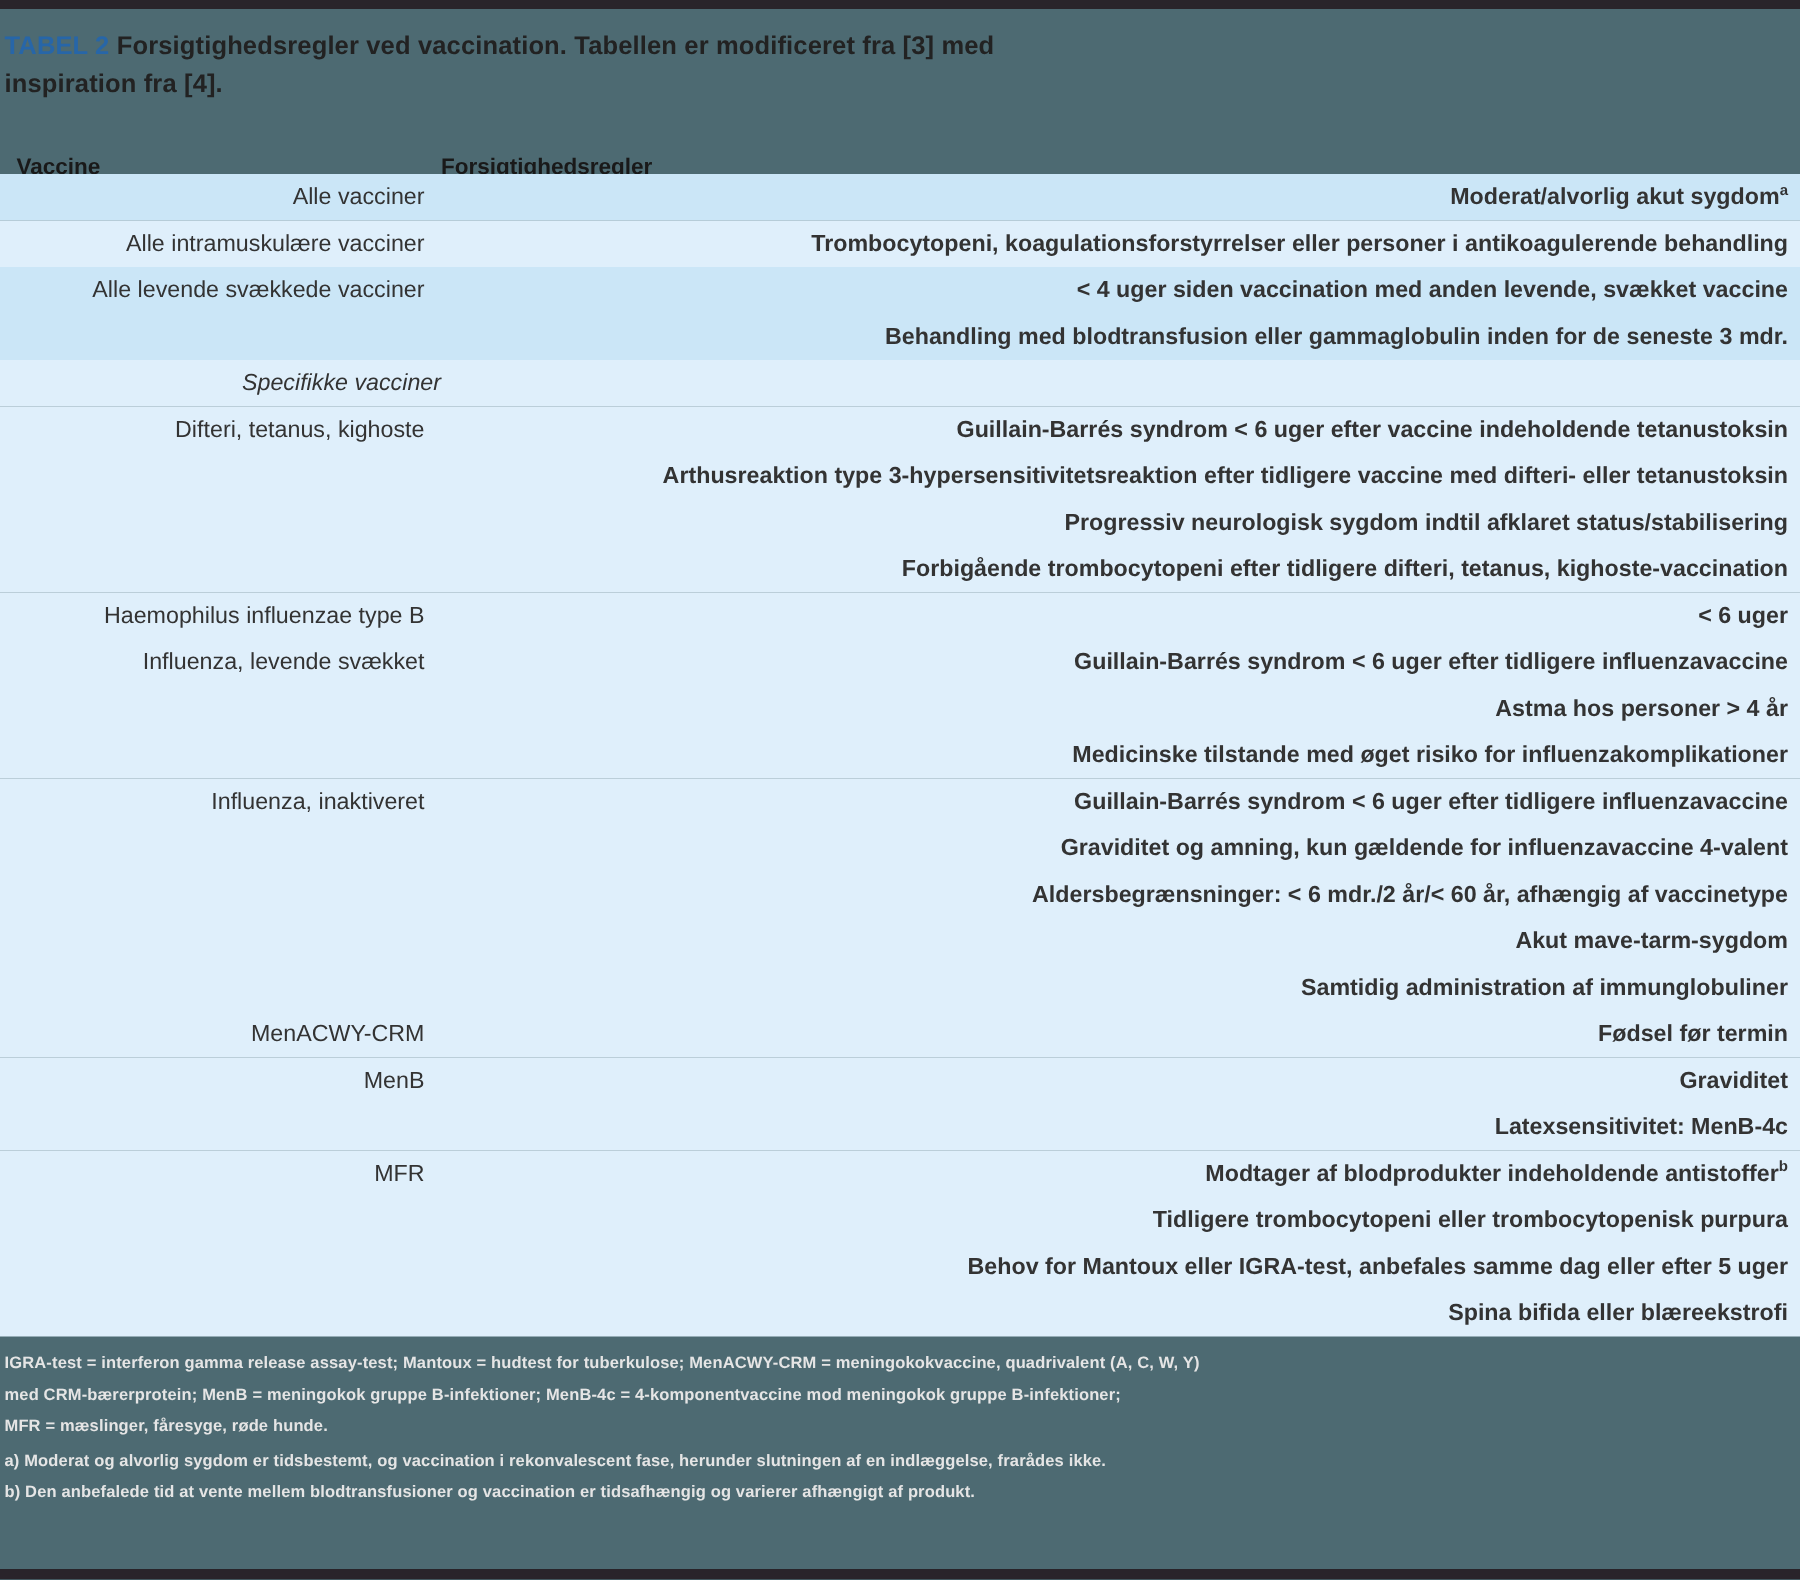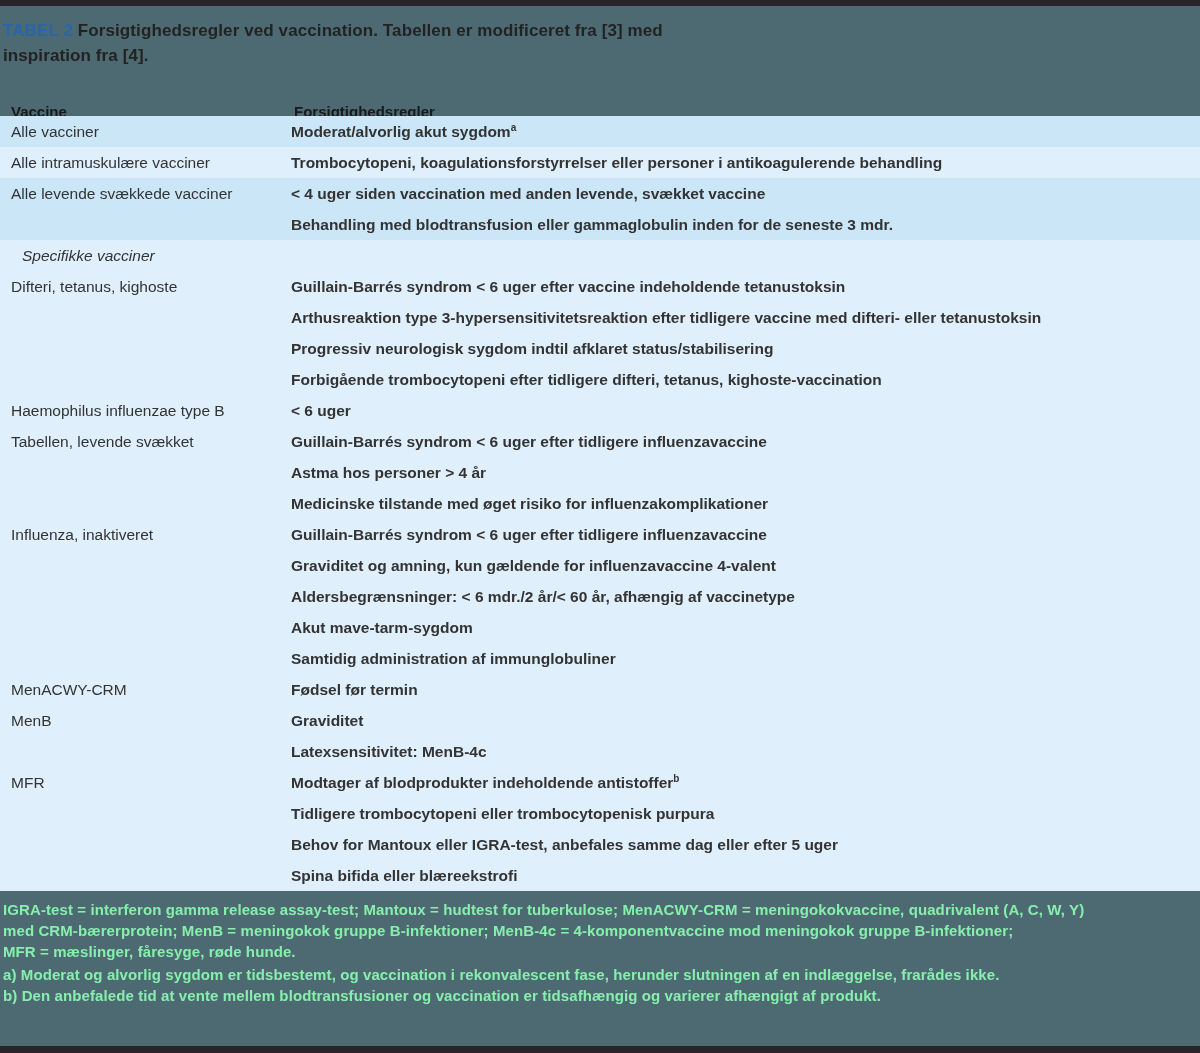--- a/index.html
+++ b/index.html
@@ -24,21 +24,21 @@
     font-size:17px; font-weight:bold; line-height:25px;
     color:#222222; letter-spacing:0.1px;
   }
   .caption .label { color:#2766a8; }
   .cols { display:flex; margin-top:35px; padding-left:8px;
           font-size:15px; font-weight:bold; color:#191919; }
   .cols .col1 { width:283px; }
 
   
   .tbody { flex:0 0 auto; }
-  .row { display:flex; }
+  .row { display:flex;text-align:right; }
   .shade-dark  { background:#cbe6f7; }
   .shade-light { background:#dfeffb; }
   .cell { box-sizing:border-box; }
   .vaccine {
     width:291px; padding:6px 8px 5px 11px;
     font-size:15.5px; line-height:20px; color:#333333;
     white-space:nowrap;
   }
   .vaccine.italic { font-style:italic;margin-left:11px; }
   .items { flex:1; min-width:0;font-weight:bold; }
@@ -47,22 +47,22 @@
     padding:6px 8px 5px 0;
     font-size:15.5px; line-height:20px; color:#333333;
     white-space:nowrap; overflow:hidden;
   }
   .item sup, .vaccine sup { font-size:10px; line-height:0; }
 
   
   .footer { flex:1 1 auto; position:relative; box-sizing:border-box; padding:8px 10px 0 3px; }
   .abbrev-line, .fn {
     margin:0;
-    font-size:15px; font-weight:bold; line-height:21px;
-    color:#86efac; letter-spacing:0.1px;
+    font-size:11px; font-weight:bold; line-height:21px;
+    color:#e5e5e5; letter-spacing:0.1px;
     white-space:nowrap;
   }
   .fn-a { margin-top:2px; }
   .bottom-bar { position:absolute; left:0; right:0; bottom:0; height:7px; background:#29242a; }
 </style>
 </head>
 <body>
 
 <div class="page">
   <div class="top-bar"></div>
@@ -108,21 +108,21 @@
           <div class="item">Forbigående trombocytopeni efter tidligere difteri, tetanus, kighoste-vaccination</div>
         </div>
       </div>
       <div class="row shade-light">
         <div class="cell vaccine">Haemophilus influenzae type B</div>
         <div class="cell items">
           <div class="item">&lt; 6 uger</div>
         </div>
       </div>
       <div class="row shade-light">
-        <div class="cell vaccine">Tabellen, levende svækket</div>
+        <div class="cell vaccine">Influenza, levende svækket</div>
         <div class="cell items">
           <div class="item">Guillain-Barrés syndrom &lt; 6 uger efter tidligere influenzavaccine</div>
           <div class="item">Astma hos personer &gt; 4 år</div>
           <div class="item">Medicinske tilstande med øget risiko for influenzakomplikationer</div>
         </div>
       </div>
       <div class="row shade-light">
         <div class="cell vaccine">Influenza, inaktiveret</div>
         <div class="cell items">
           <div class="item">Guillain-Barrés syndrom &lt; 6 uger efter tidligere influenzavaccine</div>

